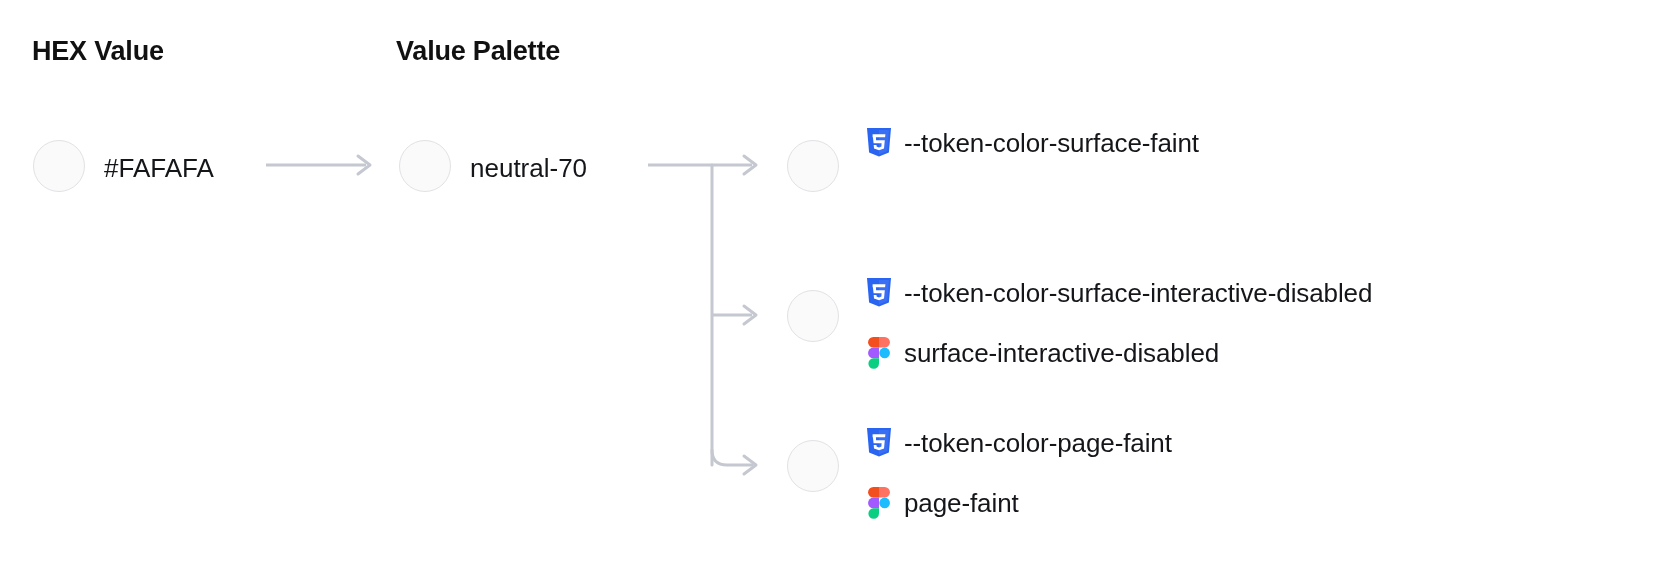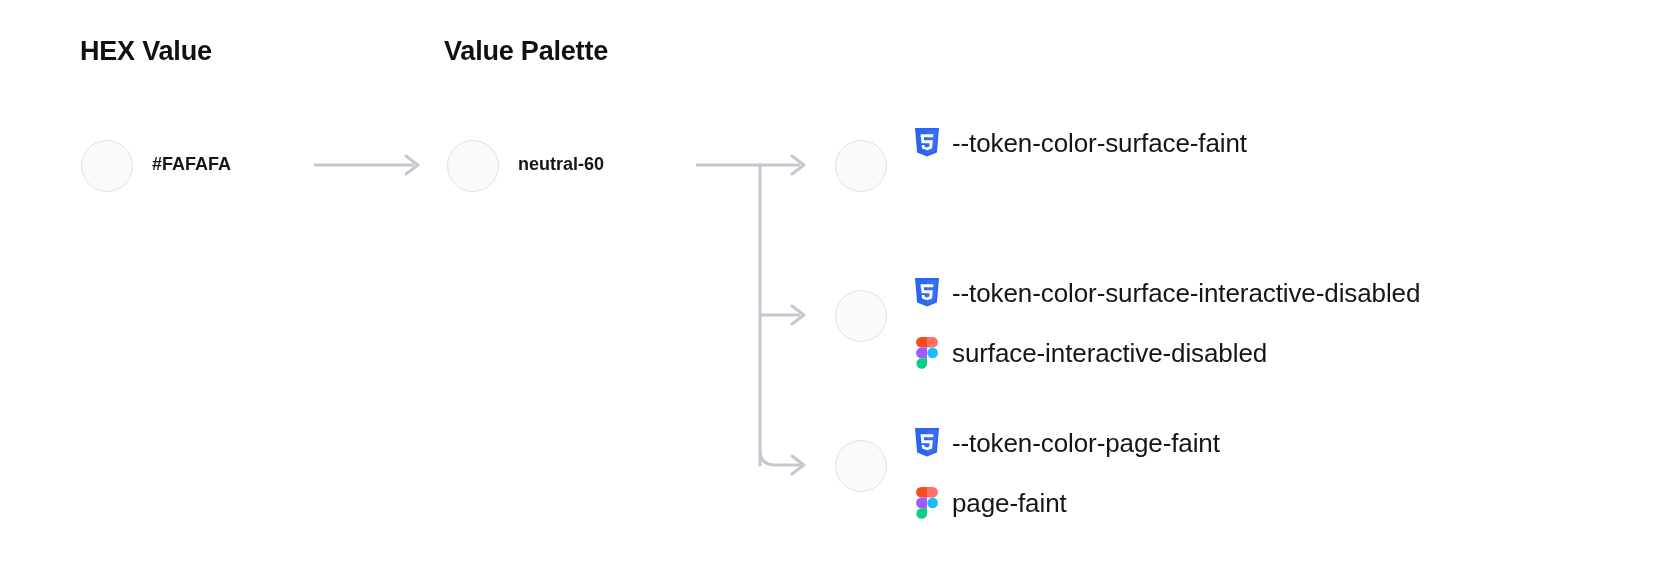--- a/index.html
+++ b/index.html
@@ -6,21 +6,21 @@
   html, body { margin:0; padding:0; }
   body {
     width:1672px; height:584px;
     background:#ffffff;
     font-family:"Liberation Sans", sans-serif;
     color:#101010;
     overflow:hidden;
     position:relative;
   }
 
-  .stage { position:absolute; inset:0;margin-left:48px; }
+  .stage { position:absolute; inset:0; }
 
   
   .col-header {
     position:absolute;
     font-size:27px;
     font-weight:700;
     letter-spacing:-0.2px;
     color:#111111;
     white-space:nowrap;
     line-height:1;
@@ -39,22 +39,22 @@
   }
   #swatch-hex  { left:33px;  top:140px; }
   #swatch-core { left:399px; top:140px; }
   #swatch-sem-0 { left:787px; top:140px; }
   #swatch-sem-1 { left:787px; top:290px; }
   #swatch-sem-2 { left:787px; top:440px; }
 
   
   .value-label {
     position:absolute;
-    font-size:18px;
-    font-weight:700;
+    font-size:26px;
+    font-weight:400;
     color:#15161a;
     white-space:nowrap;
     line-height:1;
   }
   #label-hex  { left:104px; top:155px; }
   #label-core { left:470px; top:155px; }
 
   
   .arrow-simple {
     position:absolute;
@@ -111,21 +111,21 @@
   <div class="value-label" id="label-hex">#FAFAFA</div>
 
   <div class="arrow-simple">
     <svg width="108" height="26" viewBox="0 0 108 26">
       <path d="M0 13 H100" stroke="#C5C8D0" stroke-width="3" fill="none"></path>
       <path d="M92 4 L104 13 L92 22" stroke="#C5C8D0" stroke-width="3" fill="none" stroke-linecap="round" stroke-linejoin="round"></path>
     </svg>
   </div>
 
   <div class="swatch" id="swatch-core" style="background: rgb(250, 250, 250);"></div>
-  <div class="value-label" id="label-core">neutral-60</div>
+  <div class="value-label" id="label-core">neutral-70</div>
 
   <div class="tree-connector">
     <svg width="120" height="330" viewBox="0 0 120 330">
 
       <path d="M0 15 H64" stroke="#C5C8D0" stroke-width="3" fill="none"></path>
 
       <path d="M64 15 V315" stroke="#C5C8D0" stroke-width="3" fill="none" stroke-linecap="round"></path>
 
       <path d="M64 15 H104" stroke="#C5C8D0" stroke-width="3" fill="none"></path>
       <path d="M96 6 L108 15 L96 24" stroke="#C5C8D0" stroke-width="3" fill="none" stroke-linecap="round" stroke-linejoin="round"></path>

